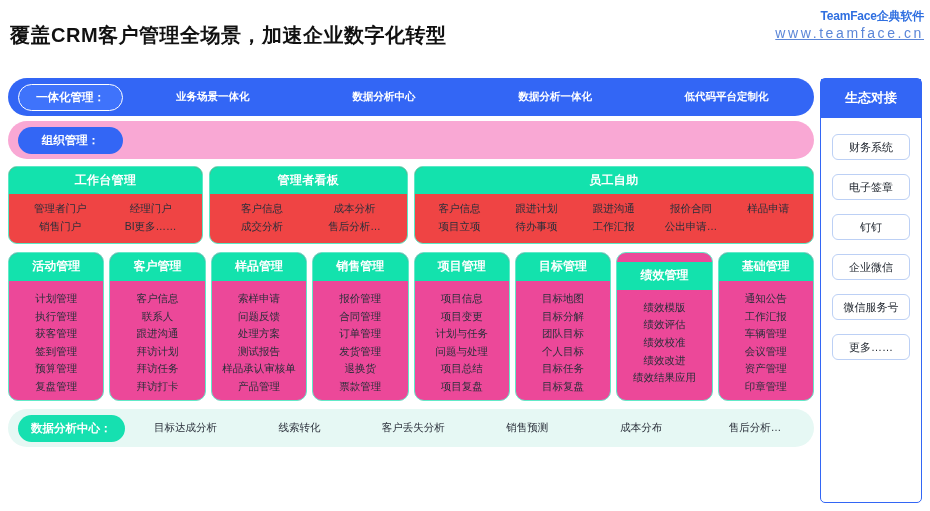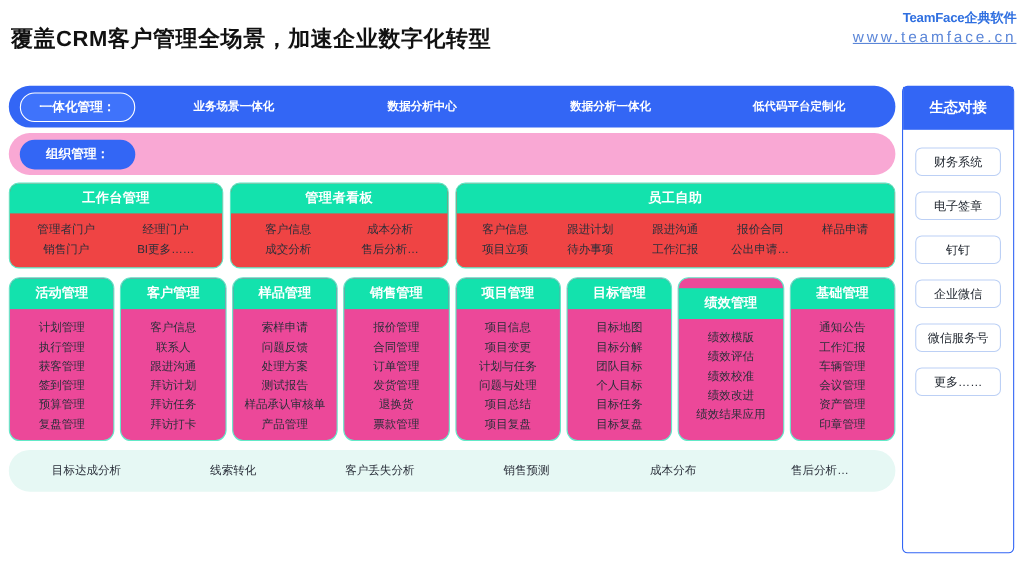--- a/index.html
+++ b/index.html
@@ -282,20 +282,21 @@
         <span>工作汇报</span>
         <span>车辆管理</span>
         <span>会议管理</span>
         <span>资产管理</span>
         <span>印章管理</span>
       </div>
     </div>
   </div>
 
   <div class="strip mint" style="margin-top:8px;">
+    <div class="pill on-mint">数据分析中心：</div>
     <div class="strip-items">
       <span>目标达成分析</span>
       <span>线索转化</span>
       <span>客户丢失分析</span>
       <span>销售预测</span>
       <span>成本分布</span>
       <span>售后分析…</span>
     </div>
   </div>
 

